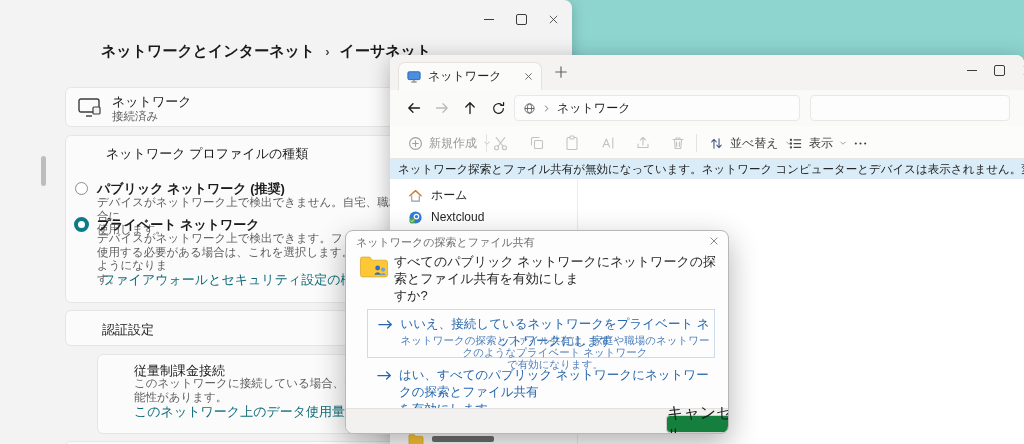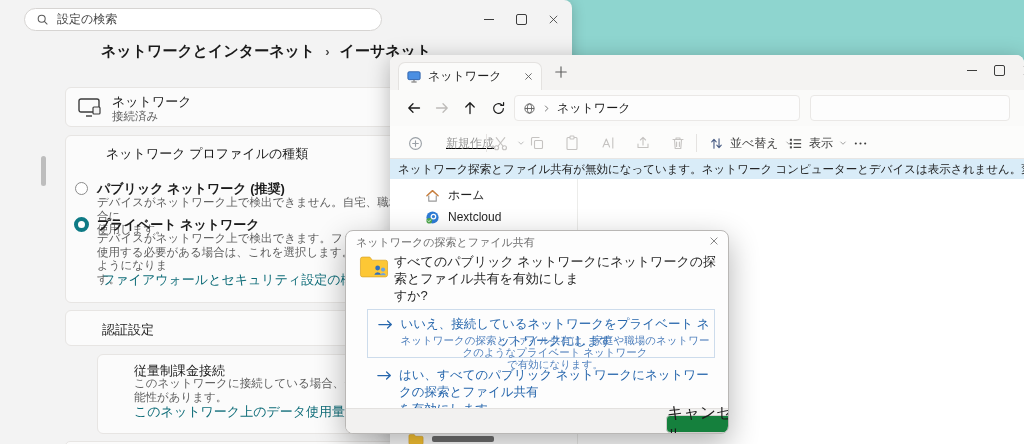--- a/index.html
+++ b/index.html
@@ -39,49 +39,40 @@
   .navbtn{width:24px;height:24px;display:flex;align-items:center;justify-content:center;}
   .field{background:#fdfdfd;border:1px solid #eae8e6;border-radius:4px;box-sizing:border-box;}
   .toolbar{position:absolute;left:0;top:71px;width:634px;height:33px;background:#fcfcfb;
         border-bottom:1px solid #e8e6e4;box-sizing:border-box;}
   .tbtxt{font-size:12px;color:#3b3b3b;}
   .tbdivider{position:absolute;top:8px;width:1px;height:18px;background:#e5e3e1;}
   .infobar{position:absolute;left:0;top:104px;width:634px;height:20px;background:#d9ecf8;
         font-size:11.5px;color:#1c1c1c;line-height:20px;padding-left:8px;box-sizing:border-box;
         white-space:nowrap;overflow:hidden;}
   .siderow{position:absolute;left:0;width:180px;height:22px;display:flex;align-items:center;
-        gap:8px;padding-left:35px;box-sizing:border-box;font-size:12px;color:#1f1f1f;}
+        gap:8px;padding-left:18px;box-sizing:border-box;font-size:12px;color:#1f1f1f;}
   
   .dlg{position:absolute;left:345px;top:230px;width:384px;height:204px;background:#fdfdfd;
        border:1px solid #b9b7b5;border-radius:8px;box-shadow:0 10px 30px rgba(0,0,0,.3);
        box-sizing:border-box;overflow:hidden;}
   .dlgtitle{font-size:11px;color:#6d6d6d;}
   .dlgheading{font-size:13px;color:#272727;line-height:17px;white-space:pre-line;}
   .optlabel{font-size:12.5px;color:#2666ac;line-height:17px;white-space:pre-line;}
   .optdesc{font-size:10.5px;color:#4e7fbc;line-height:12px;white-space:pre-line;}
   .dlgfooter{position:absolute;left:0;top:177px;width:100%;height:27px;background:#f2f1f0;
        border-top:1px solid #e3e1df;}
   .cancelbtn{position:absolute;left:320px;top:184px;width:70px;height:18px;background:#15803d;
        border:1px solid #cfcdcb;border-radius:4px;font-size:16px;color:#1b1b1b;display:flex;
        align-items:center;justify-content:center;box-sizing:border-box;}
 </style>
 </head>
 <body>
 
 <div class="swin">
 
-  <div class="s-search">
-    <span>
-      <svg width="13" height="13" viewBox="0 0 16 16">
-          <circle cx="7" cy="7" r="4.3" fill="none" stroke="#5a5a5a" stroke-width="1.3"></circle>
-          <line x1="10.3" y1="10.3" x2="13.6" y2="13.6" stroke="#5a5a5a" stroke-width="1.3" stroke-linecap="round"></line>
-        </svg>
-    </span>
-    <span>設定の検索</span>
-  </div>
 
   <div class="abs flex" style="left:474px;top:8px;gap:2px;">
     <div class="wcbtn">
         <span class="glyph-min"></span>
       </div>
     <div class="wcbtn">
         <span class="glyph-max"></span>
       </div>
     <div class="wcbtn">
       <svg width="11" height="11" viewBox="0 0 16 16">
@@ -213,21 +204,21 @@
         <svg width="9" height="9" viewBox="0 0 16 16">
             <path d="M6 3.5 L10.5 8 L6 12.5" fill="none" stroke="#5f5f5f" stroke-width="1.5" stroke-linecap="round" stroke-linejoin="round"></path>
           </svg>
       </span>
       <span style="font-size:12px;color:#1b1b1b;">ネットワーク</span>
     </div>
     <div class="abs field" style="left:420px;top:5px;width:200px;height:26px;"></div>
   </div>
 
   <div class="toolbar">
-    <div class="abs flex" style="left:10px;top:5px;height:24px;gap:23px;padding:0 8px;text-decoration:underline;">
+    <div class="abs flex" style="left:10px;top:5px;height:24px;gap:6px;padding:0 8px;">
       <svg width="15" height="15" viewBox="0 0 16 16">
           <circle cx="8" cy="8" r="6.3" fill="none" stroke="#9aa0a6" stroke-width="1.2"></circle>
           <path d="M8 5v6 M5 8h6" stroke="#9aa0a6" stroke-width="1.2" stroke-linecap="round"></path>
         </svg>
       <span class="tbtxt" style="color:#9a9a9a;">新規作成</span>
       <svg width="8" height="8" viewBox="0 0 16 16">
           <path d="M3.5 6 L8 10.5 L12.5 6" fill="none" stroke="#adadad" stroke-width="1.6" stroke-linecap="round"></path>
         </svg>
     </div>
     <div class="tbdivider" style="left:96px;"></div>

